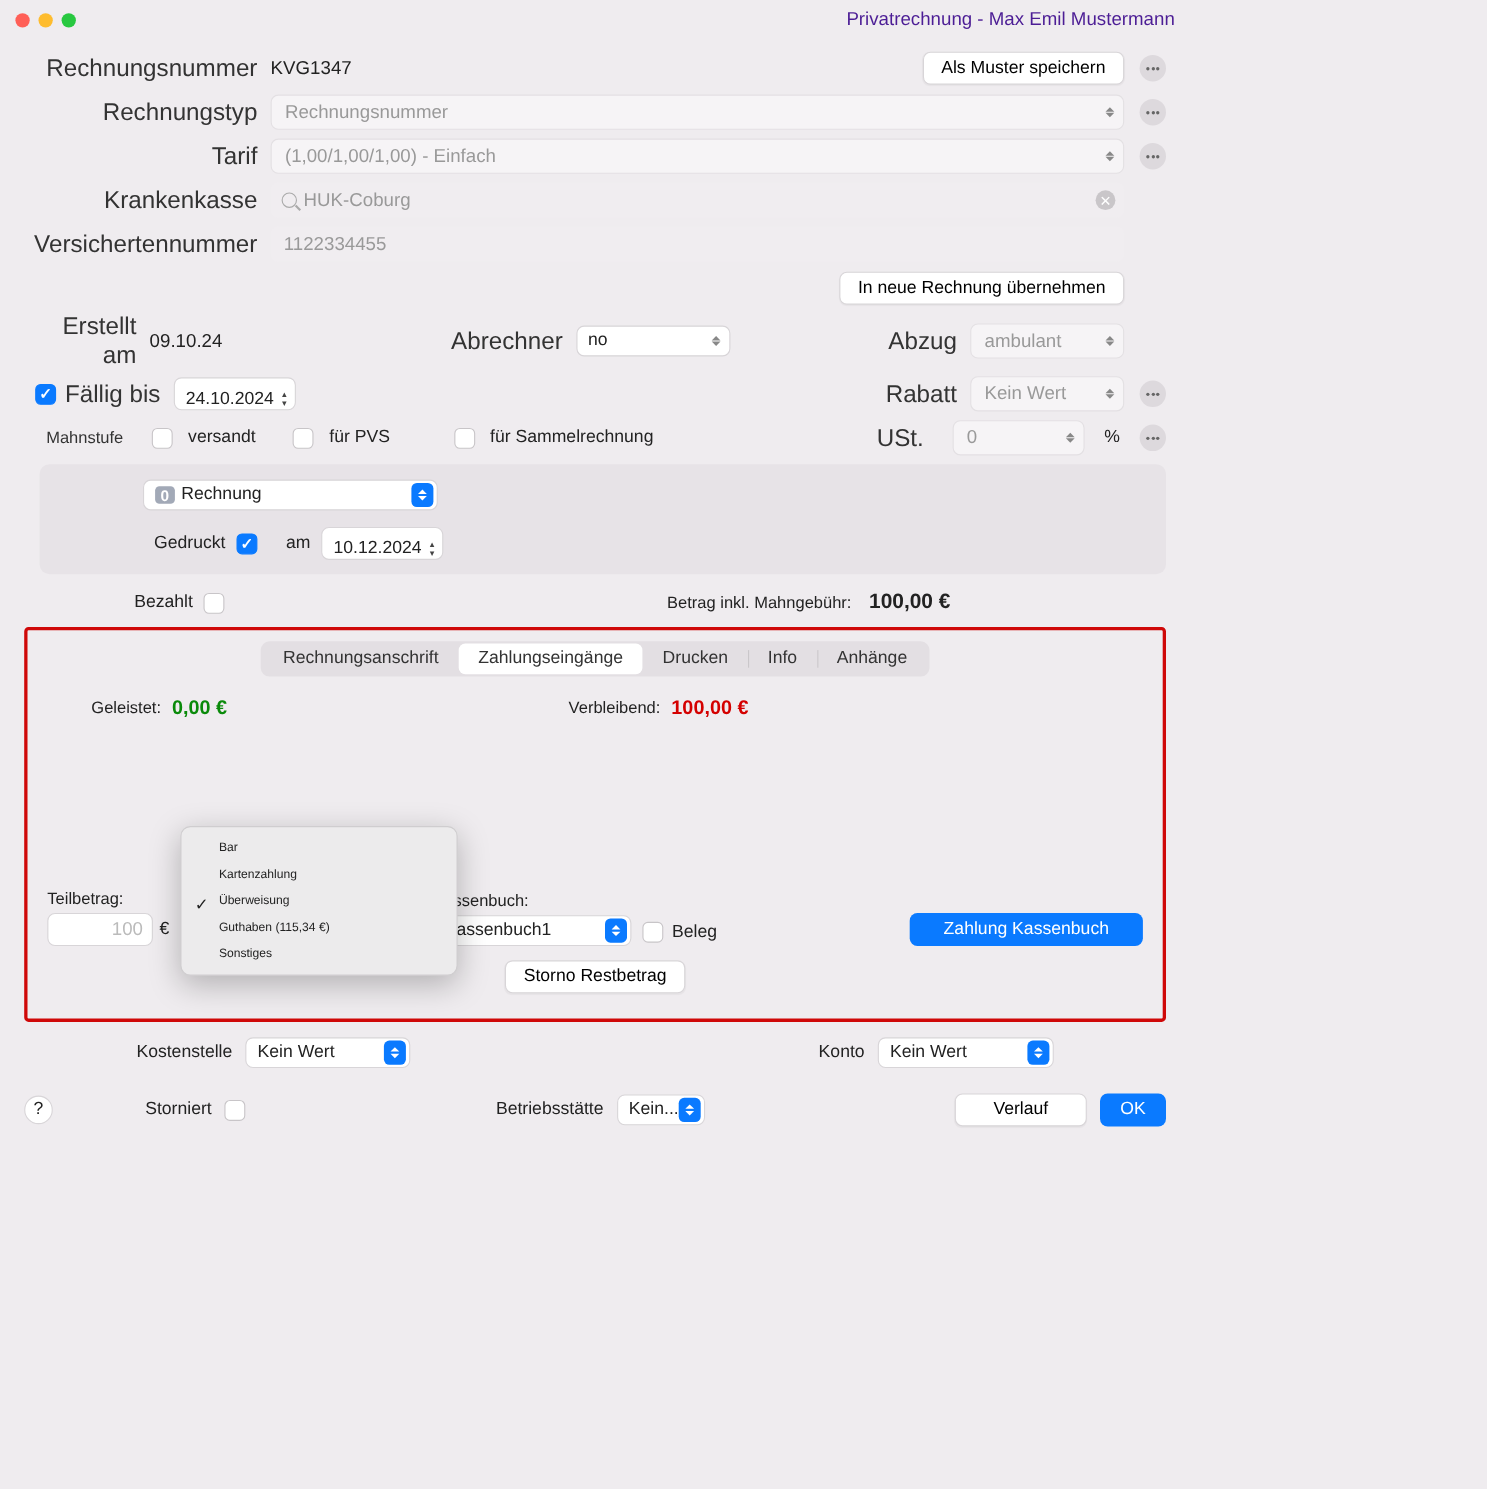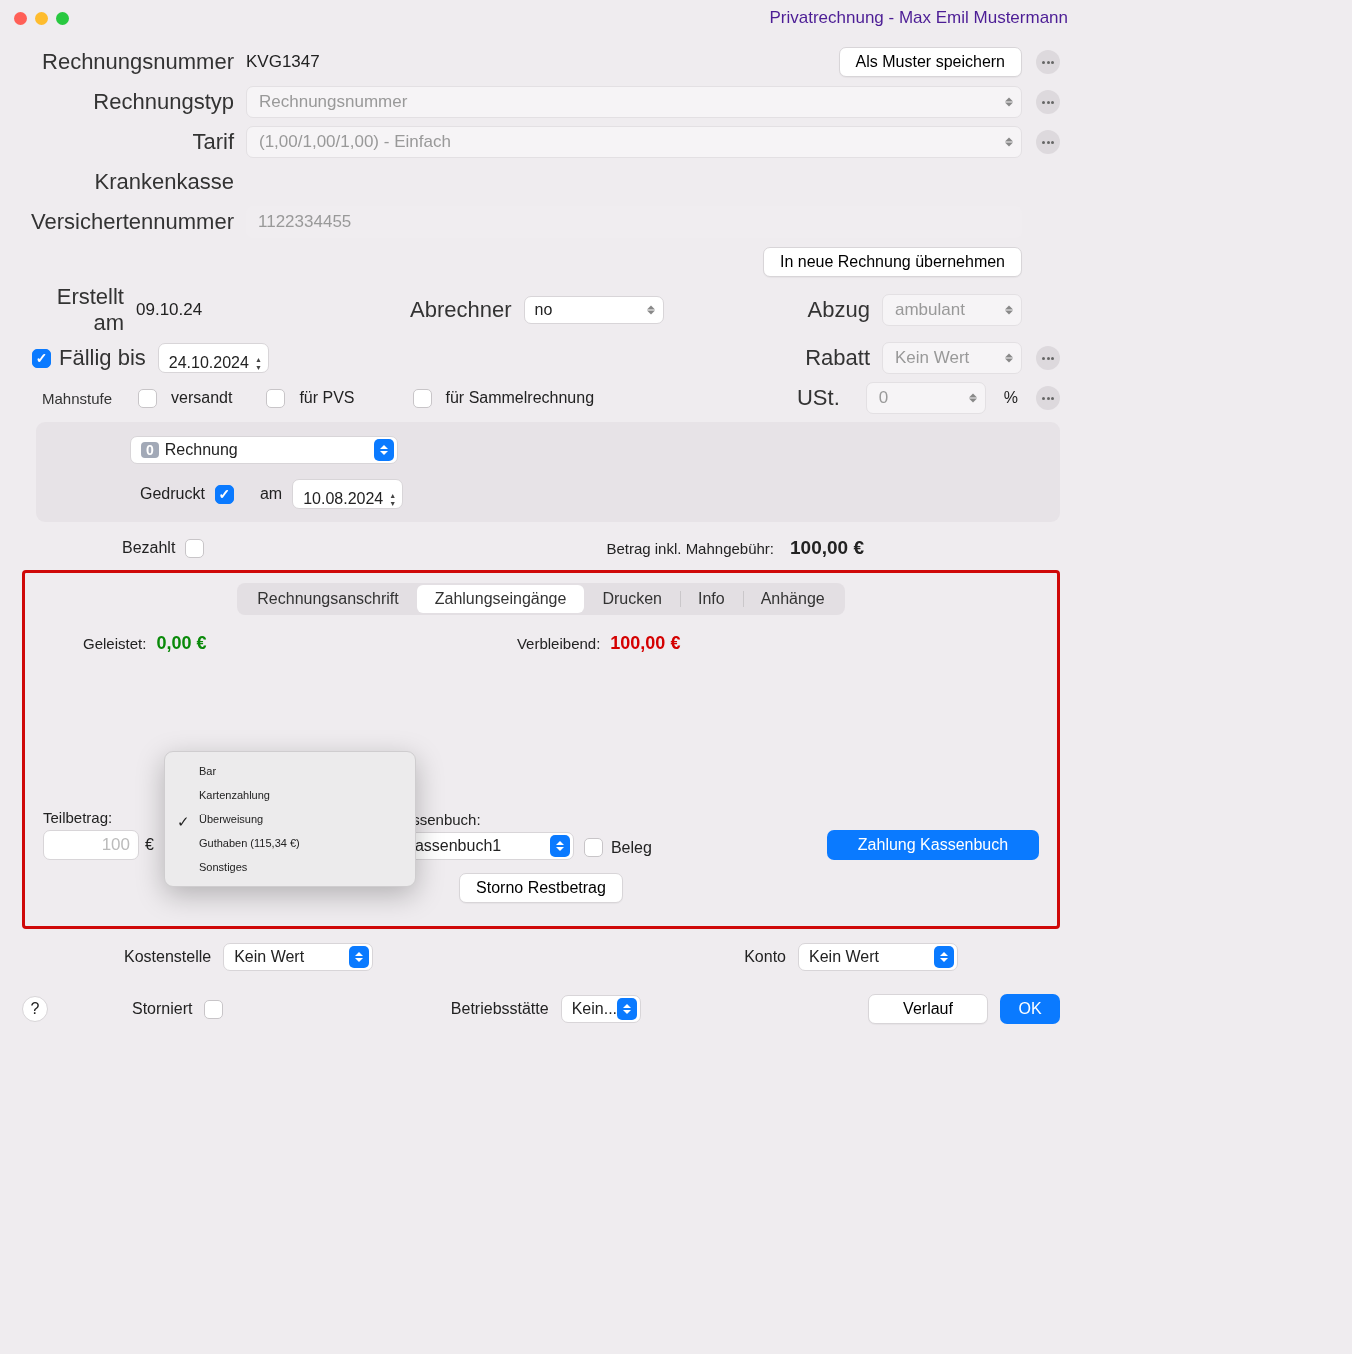--- a/index.html
+++ b/index.html
@@ -111,20 +111,25 @@
         <div class="ellipsis-dots">
           <span></span>
           <span></span>
           <span></span>
         </div>
       </div>
   </div>
 
   <div class="row">
     <div class="lbl w1">Krankenkasse</div>
+    <div class="search-field">
+      <div class="search-icon"></div>
+      <span>HUK-Coburg</span>
+      <div class="clear-x">✕</div>
+    </div>
     <div style="width:38px"></div>
   </div>
 
   <div class="row">
     <div class="lbl w1">Versichertennummer</div>
     <div class="text-input" style="display:flex;align-items:center">
       <span>1122334455</span>
     </div>
     <div style="width:38px"></div>
   </div>
@@ -213,21 +218,21 @@
         <div class="blue-arrows"></div>
       </div>
     </div>
     <div class="row" style="margin:8px 0 0 0;gap:10px">
       <div style="width:80px"></div>
       <div>Gedruckt</div>
       <div class="checkbox checked"></div>
       <div style="width:6px"></div>
       <div>am</div>
       <div class="stepper-field">
-        <span>10.08.2024</span>
+        <span>10.12.2024</span>
         <div class="stepper-btns">
             <div class="up">▲</div>
             <div class="down">▼</div>
           </div>
       </div>
     </div>
   </div>
 
   <div class="row" style="gap:10px">
     <div style="width:90px"></div>

